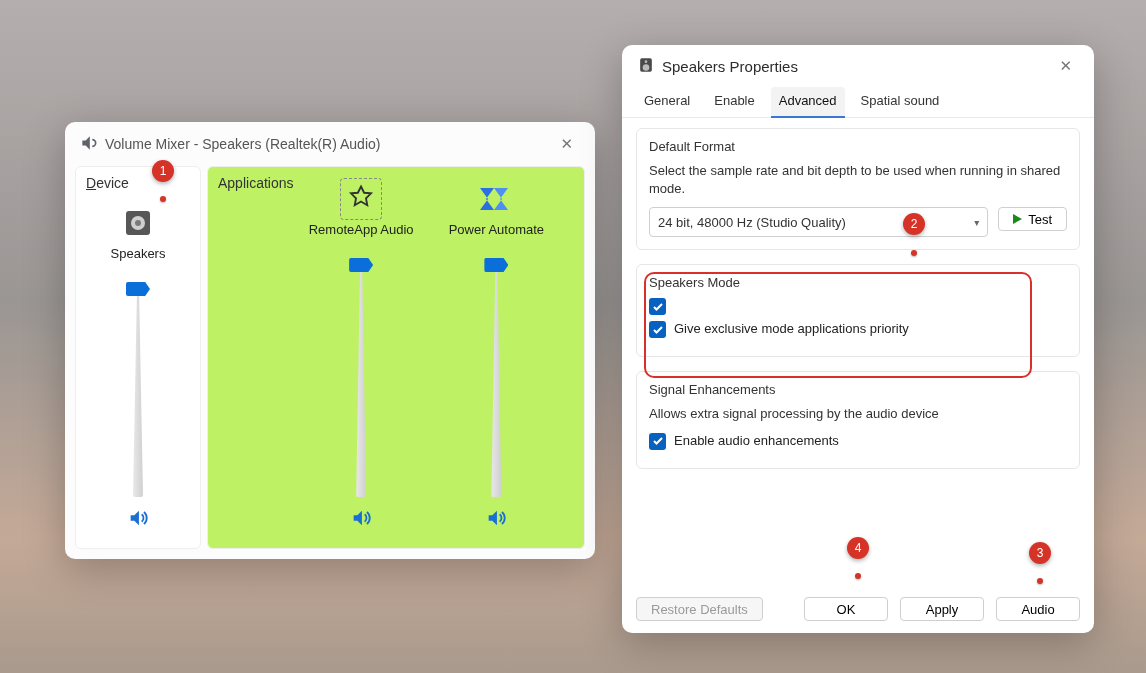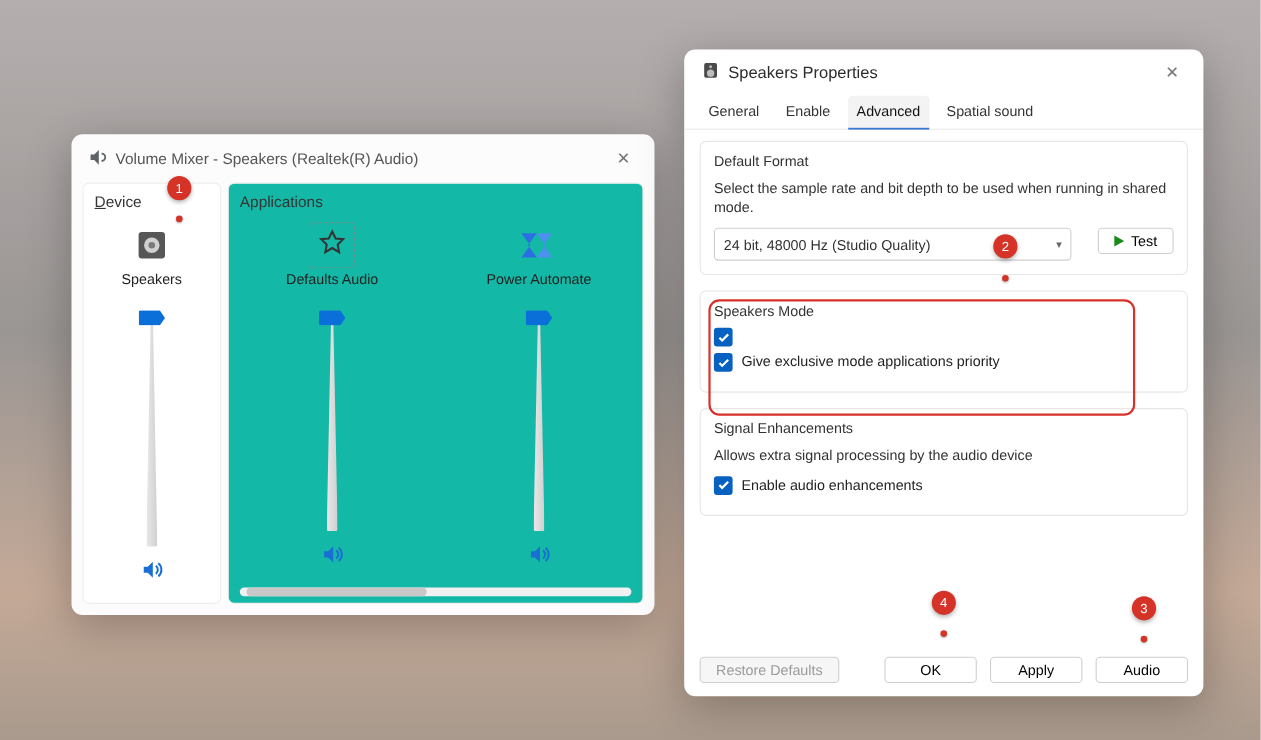--- a/index.html
+++ b/index.html
@@ -8,21 +8,21 @@
   .window { position: absolute; background: #fff; border-radius: 10px; box-shadow: 0 10px 40px rgba(0,0,0,.25); overflow: hidden; }
 
   
   #mixer { left: 65px; top: 122px; width: 530px; height: 437px; background:#fcfcfc;}
   .titlebar { display:flex; align-items:center; height:44px; padding:0 14px; color:#555; font-size:14px;}
   .titlebar .spacer { flex:1; }
   .close-x { font-size:15px; color:#777; padding:4px 8px; cursor:pointer; }
   .mixer-body { display:flex; padding:0 10px 10px; gap:6px; height: calc(100% - 44px);}
   .col { display:flex; flex-direction:column; align-items:center; }
   .mixer-device { width: 126px; background:#fff; border:1px solid #eee; border-radius:6px; padding-top:6px;}
-  .mixer-apps { flex:1; background:#14b8a6; border:1px solid #eee; border-radius:6px; padding-top:6px; display:flex; flex-direction:column;}
+  .mixer-apps { flex:1; background:#bef264; border:1px solid #eee; border-radius:6px; padding-top:6px; display:flex; flex-direction:row;}
   .section-label { font-size:14px; color:#333; padding:2px 0 6px 10px; align-self:flex-start;}
   .section-label.u::first-letter { text-decoration: underline; }
   .apps-row { display:flex; flex:1; }
   .app-col { flex:1; display:flex; flex-direction:column; align-items:center;}
   .icon-box { width:40px; height:40px; margin-top:6px; display:flex; align-items:center; justify-content:center;}
   .item-name { font-size:13px; color:#222; text-align:center; line-height:1.15; min-height:34px; margin-top:4px; padding:0 4px;}
   .vol-slider { width:26px; flex:1; position:relative; margin-top:8px;}
   .vol-track { position:absolute; left:50%; transform:translateX(-50%); width:10px; height:100%; background:linear-gradient(90deg,#e8e8e8,#d0d0d0); clip-path: polygon(40% 0, 60% 0, 100% 100%, 0 100%); border-radius:2px;}
   .vol-thumb { position:absolute; left:50%; transform:translate(-50%,-50%); width:24px; height:14px; background:#0a6fd8; border-radius:2px; clip-path: polygon(0 0, 80% 0, 100% 50%, 80% 100%, 0 100%);}
   .mute-icon { margin:10px 0 14px; color:#1a6fd4; font-size:18px;}
@@ -36,21 +36,21 @@
   
   #props { left:622px; top:45px; width:472px; height:588px; }
   #props .titlebar { height:42px; font-size:15px; color:#2c2c2c; font-weight:500;}
   .tabs { display:flex; gap:8px; padding:0 14px; border-bottom:1px solid #e9e9e9; font-size:13px; color:#333;}
   .tab { padding:6px 8px 8px; cursor:pointer;}
   .tab.active { color:#111; border-bottom:2px solid #3b78d6; margin-bottom:-1px; background:#f3f3f3; border-radius:4px 4px 0 0;}
   .panel { padding:10px 14px 0;}
   .group { border:1px solid #e6e6e6; border-radius:6px; padding:10px 12px 12px; margin-bottom:14px;}
   .group-title { font-size:13px; color:#333; margin-bottom:8px;}
   .desc { font-size:13px; color:#333; line-height:1.35; margin-bottom:10px;}
-  .row { display:flex; gap:24px;}
+  .row { display:flex; gap:10px;}
   .combo { flex:1; height:30px; border:1px solid #cfcfcf; border-radius:4px; display:flex; align-items:center; padding:0 8px; font-size:13px; color:#333; position:relative; cursor:pointer;}
   .combo .caret { margin-left:auto; color:#666; font-size:10px;}
   .btn { height:24px; padding:0 14px; border:1px solid #cfcfcf; border-radius:4px; background:#fff; font-size:13px; display:flex; align-items:center; gap:6px; cursor:pointer;}
   .btn .play { width:0;height:0;border-left:9px solid #1a8a1a;border-top:5px solid transparent;border-bottom:5px solid transparent;}
   .chk-row { display:flex; align-items:flex-start; gap:8px; font-size:13px; color:#222; margin:6px 0;}
   .chk { width:17px; height:17px; min-width:17px; background:#0761c1; border-radius:3px; display:flex; align-items:center; justify-content:center; cursor:pointer;}
   .chk svg{width:12px;height:12px;}
   .highlight-box { position:absolute; border:2px solid #d7312a; border-radius:10px;}
   .footer { position:absolute; bottom:12px; left:14px; right:14px; display:flex; gap:12px; align-items:center;}
   .footer .fspacer{flex:1;}
@@ -105,21 +105,21 @@
       <span class="section-label">Applications</span>
       <div class="apps-row">
 
 
         <div class="col app-col">
           <div class="icon-box" style="outline:1px dashed #888; border-radius:3px;">
             <svg width="30" height="30" viewBox="0 0 24 24">
                 <path fill="none" stroke="#333" stroke-width="1.5" d="M12 2l2.5 5 5.5.5-4 4 1 5.5L12 14l-5 3 1-5.5-4-4L9.5 7 12 2z"></path>
               </svg>
           </div>
-          <div class="item-name">Defaults Audio</div>
+          <div class="item-name">RemoteApp Audio</div>
           <div class="vol-slider">
             <div class="vol-track"></div>
             <div class="vol-thumb" style="top:0%"></div>
           </div>
           <div class="mute-icon">
             <svg width="22" height="22" viewBox="0 0 24 24">
                 <path fill="#1a6fd4" d="M4 9v6h4l5 5V4L8 9H4z"></path>
                 <path fill="none" stroke="#1a6fd4" stroke-width="2" d="M16 8a5 5 0 010 8M18.5 5.5a8.5 8.5 0 010 13"></path>
               </svg>
           </div>

